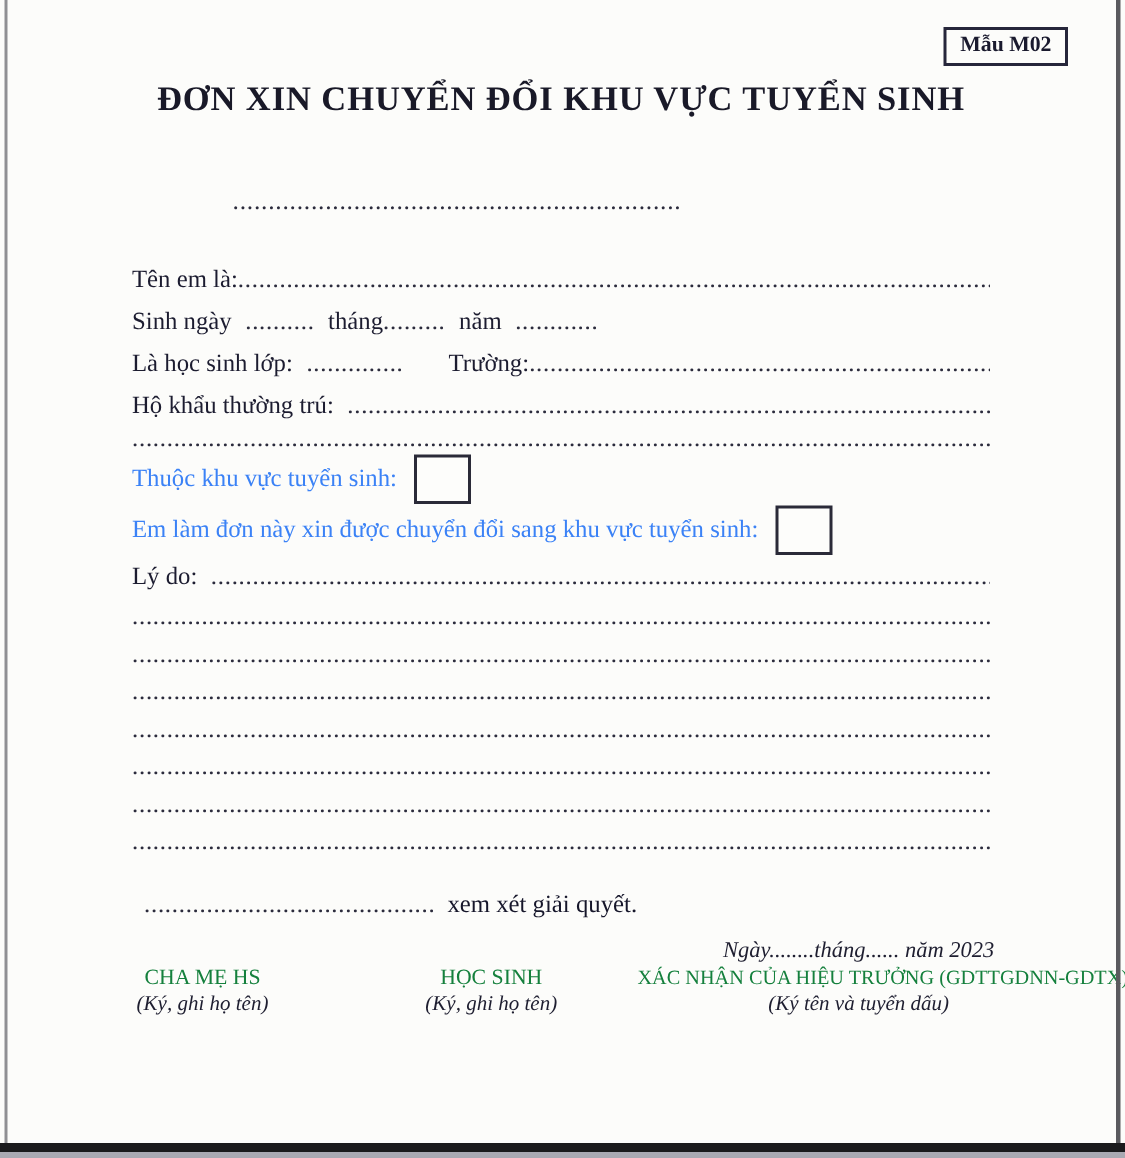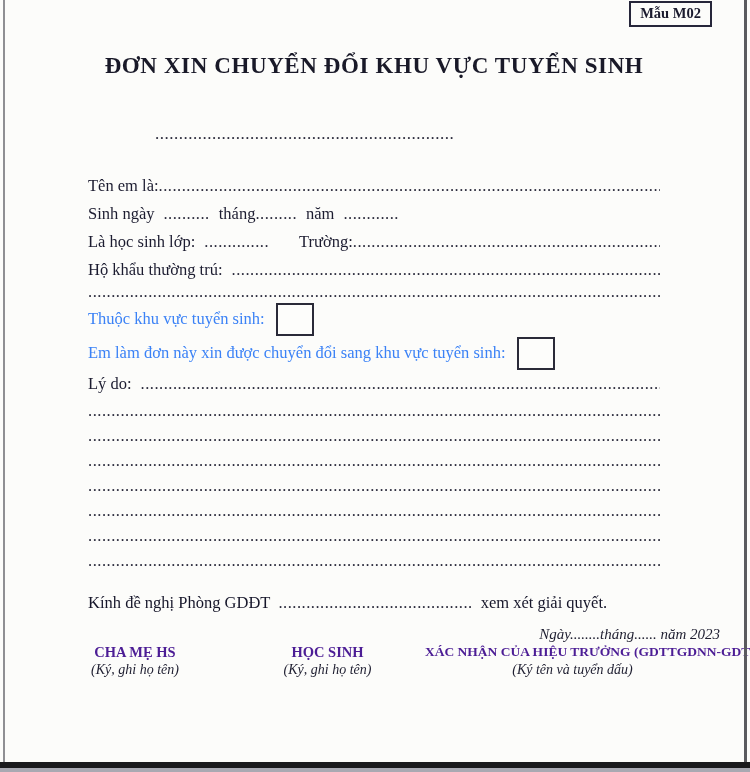--- a/index.html
+++ b/index.html
@@ -12,21 +12,21 @@
     color:#1e1e30;
     overflow:hidden;
   }
   
   .edge-left  { position:absolute; left:3px; top:0; bottom:8px; width:2px; background:#8f8f93; }
   .edge-right { position:absolute; right:3px; top:0; bottom:8px; width:3px; background:#5a5a5e; }
   .edge-bottom-dark { position:absolute; left:0; right:0; bottom:4px; height:6px; background:#1a1a1c; }
   .edge-bottom-gray { position:absolute; left:0; right:0; bottom:0; height:4px; background:#a9a9b2; }
 
   .form-code-box {
-    position:absolute; top:1px; right:38px;
+    position:absolute; top:18px; right:38px;
     border:2px solid #26263a;
     padding:2px 9px 3px 9px;
     font-weight:700; font-size:14.5px;
     background:#fcfcfa;
     color:#1a1a2e;
   }
 
   .content { padding:0 90px 0 88px; }
 
   .title {
@@ -90,22 +90,22 @@
 
   .signature-section {
     margin-top:8px;
     display:flex;
     padding:0 30px 0 40px;
   }
   .sig-col { text-align:center; }
   .sig-col-parent  { width:190px; padding-top:18px; }
   .sig-col-student { width:195px; padding-top:18px; }
   .sig-col-principal { flex:1 1 0; min-width:0; }
-  .sig-date  { font-style:italic; font-size:15px; line-height:18px; white-space:nowrap;text-align:right; }
-  .sig-title { font-weight:700; font-size:14.5px; line-height:18px; white-space:nowrap; color:#4c1d95; }
+  .sig-date  { font-style:italic; font-size:15px; line-height:18px; white-space:nowrap; }
+  .sig-title { font-weight:400; font-size:14.5px; line-height:18px; white-space:nowrap; color:#15803d; }
   .sig-title-principal { font-size:13.5px; }
   .sig-note  { font-style:italic; font-size:14px; line-height:18px; white-space:nowrap; }
 </style>
 </head>
 <body>
 
 <div class="page">
 
   <div class="edge-left"></div>
   <div class="edge-right"></div>
@@ -169,21 +169,20 @@
 
     <div class="fill-line">........................................................................................................................................................................</div>
     <div class="fill-line">........................................................................................................................................................................</div>
     <div class="fill-line">........................................................................................................................................................................</div>
     <div class="fill-line">........................................................................................................................................................................</div>
     <div class="fill-line">........................................................................................................................................................................</div>
     <div class="fill-line">........................................................................................................................................................................</div>
     <div class="fill-line">........................................................................................................................................................................</div>
 
     <div class="closing">
-      <span>Kính đề nghị Phòng GDĐT</span>
       <span class="seg-dots">..........................................</span>
       <span>xem xét giải quyết.</span>
     </div>
 
   </div>
 
   <div class="signature-section">
 
     <div class="sig-col sig-col-parent">
       <div class="sig-title">CHA MẸ HS</div>

